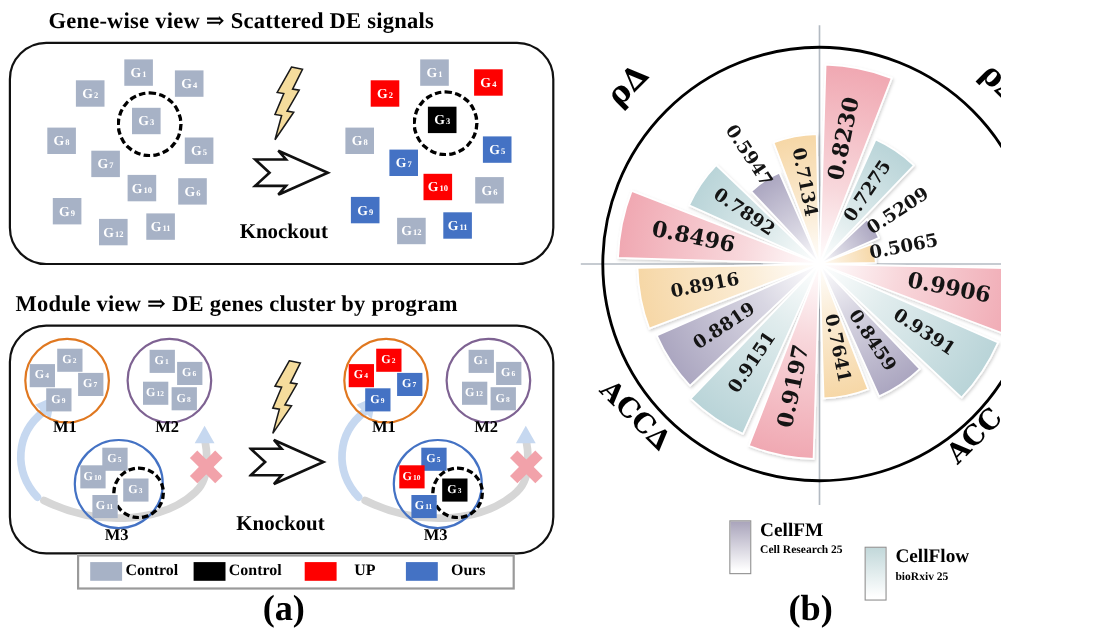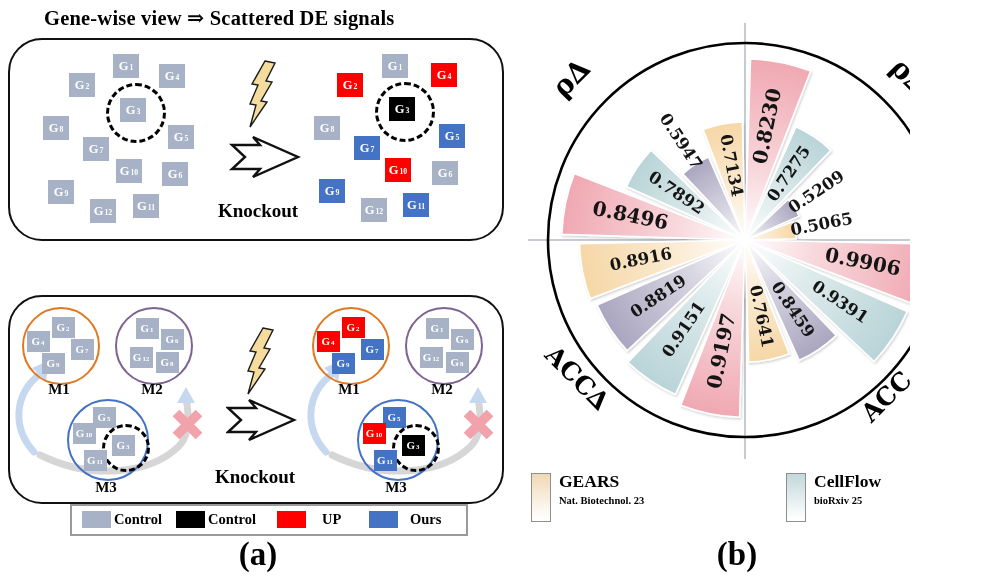--- a/index.html
+++ b/index.html
@@ -24,20 +24,21 @@
   .lb-name{position:absolute;left:28px;top:-2px;font-weight:bold;font-size:17.5px;color:#000;white-space:nowrap;}
   .lb-venue{position:absolute;left:28px;top:22px;font-weight:bold;font-size:10.5px;color:#000;white-space:nowrap;}
   svg text{font-family:"DejaVu Serif","Liberation Serif",serif;}
 </style>
 </head>
 <body>
 
 <div class="stage">
 
   <div class="abs ptitle" style="left:44px;top:6px;">Gene-wise view ⇒ Scattered DE signals</div>
+  <div class="abs ptitle" style="left:14px;top:264px;">Module view ⇒ DE genes cluster by program</div>
 
   <div class="roundbox" style="left:8px;top:38px;width:492px;height:199px;"></div>
   <div class="roundbox" style="left:8px;top:295px;width:492px;height:205px;"></div>
 
   <svg class="abs" style="left:0;top:0;" width="996" height="580">
     <g fill="none" stroke-linecap="round">
       <path d="M 40,455 C 95,482 152,472 178,447 C 190,436 189,414 186,398" stroke="#d6d6d6" stroke-width="7"></path>
       <path d="M 34,452 C 12,428 14,394 40,374" stroke="#c6d8f0" stroke-width="7"></path>
       <path d="M 332,455 C 387,482 444,472 470,447 C 482,436 481,414 478,398" stroke="#d6d6d6" stroke-width="7"></path>
       <path d="M 326,452 C 304,428 306,394 332,374" stroke="#c6d8f0" stroke-width="7"></path>
@@ -415,26 +416,26 @@
         <text transform="translate(104.10 201.62) rotate(11.5)" text-anchor="middle" dominant-baseline="middle" font-weight="bold" font-size="20" fill="#141414">0.8496</text>
         <text transform="translate(150.01 178.47) rotate(34.0)" text-anchor="middle" dominant-baseline="middle" font-weight="bold" font-size="16.5" fill="#141414">0.7892</text>
         <text transform="translate(154.08 126.92) rotate(56.5)" text-anchor="middle" dominant-baseline="middle" font-weight="bold" font-size="16.5" fill="#141414">0.5947</text>
         <text transform="translate(204.57 150.74) rotate(79.0)" text-anchor="middle" dominant-baseline="middle" font-weight="bold" font-size="16.5" fill="#141414">0.7134</text>
         <text transform="translate(46 64) rotate(-45)" text-anchor="middle" dominant-baseline="middle" font-weight="bold" font-size="28" fill="#000"><tspan>ρ∆</tspan></text>
         <text transform="translate(388 68) rotate(45)" text-anchor="middle" dominant-baseline="middle" font-weight="bold" font-size="28" fill="#000"><tspan>ρ∆</tspan><tspan dy="-11" font-size="17" font-style="italic">D</tspan></text>
         <text transform="translate(50 364) rotate(45)" text-anchor="middle" dominant-baseline="middle" font-weight="bold" font-size="25" fill="#000"><tspan>ACC∆</tspan></text>
         <text transform="translate(376 368) rotate(-45)" text-anchor="middle" dominant-baseline="middle" font-weight="bold" font-size="25" fill="#000"><tspan>ACC ∆</tspan><tspan dy="-11" font-size="16" font-style="italic">D</tspan></text>
       </svg></div>
 
-  <div class="lb-item" style="left:531px;width:128px;">
-    <div class="lb-swatch" style="background: linear-gradient(rgb(240, 217, 181) 0%, rgb(255, 255, 255) 95%);"></div>
-    <div class="lb-name">GEARS</div>
-    <div class="lb-venue">Nat. Biotechnol. 23</div>
+  <div class="lb-item" style="left:663px;width:120px;">
+    <div class="lb-swatch" style="background: linear-gradient(rgb(169, 164, 187) 0%, rgb(255, 255, 255) 95%);"></div>
+    <div class="lb-name">CellFM</div>
+    <div class="lb-venue">Cell Research 25</div>
   </div>
-  <div class="lb-item" style="left:786px;width:120px;">
+  <div class="lb-item" style="left:786px;width:120px;margin-top:24px;">
     <div class="lb-swatch" style="background: linear-gradient(rgb(194, 216, 218) 0%, rgb(255, 255, 255) 95%);"></div>
     <div class="lb-name">CellFlow</div>
     <div class="lb-venue">bioRxiv 25</div>
   </div>
   <div class="lb-item" style="left:913px;width:80px;">
     <div class="lb-swatch" style="background: linear-gradient(rgb(244, 184, 188) 0%, rgb(255, 255, 255) 95%);"></div>
     <div class="lb-name" style="top:10px;">Ours</div>
   </div>
 
 </div>

